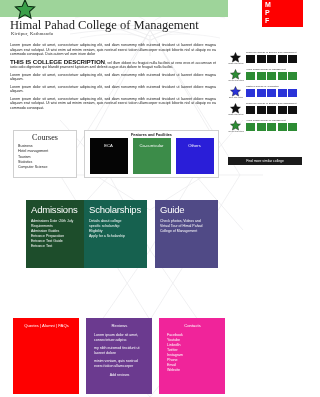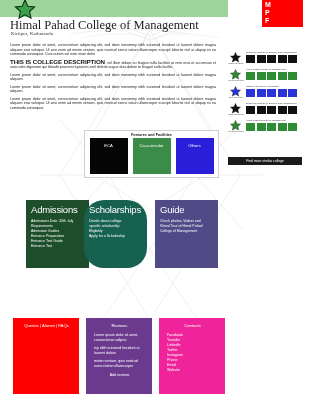--- a/index.html
+++ b/index.html
@@ -103,21 +103,21 @@
     display:flex;align-items:flex-start;justify-content:center;
     padding-top:5px;box-sizing:border-box;
   }
 
   
   .panel{position:absolute;top:200px;width:63px;height:68px;z-index:3;color:#fff;box-sizing:border-box;padding:5px 4px 0 5px;}
   .panel h2{margin:0 0 4px 0;font-size:9.5px;line-height:10px;font-weight:normal;letter-spacing:-.2px;}
   .panel ul{margin:0;padding:0;list-style:none;}
   .panel li{font-size:3.5px;line-height:5.1px;}
   .p-admissions{left:26px;background:#1d4d2b;}
-  .p-scholarships{left:84px;background:#16614f;border-radius:20px;}
+  .p-scholarships{left:84px;background:#16614f;}
   .p-media{left:155px;background:#504a86;}
 
   
   .bpanel{position:absolute;top:318px;width:66px;height:76px;z-index:3;color:#fff;box-sizing:border-box;padding:4px 4px 0 5px;}
   .b-queries{left:13px;background:#fe0000;}
   .b-reviews{left:86px;background:#6b3a8f;}
   .b-contacts{left:159px;background:#f0249a;}
   .bpanel .b-title{font-size:4.2px;text-align:center;margin:1px 0 5px 0;}
   .bpanel ul{margin:0;padding:0 0 0 3px;list-style:none;}
   .bpanel li{font-size:3.6px;line-height:5px;}
@@ -243,20 +243,30 @@
           <div class="bar" style="background: rgb(45, 140, 52);"></div>
           <div class="bar" style="background: rgb(45, 140, 52);"></div>
           <div class="bar" style="background: rgb(45, 140, 52);"></div>
           <div class="bar" style="background: rgb(45, 140, 52);"></div>
         </div>
       </div>
     </div>
 
   <button class="findmore">Find more similar college</button>
 
+  <div class="courses">
+    <h3>Courses</h3>
+    <ul id="courses-list">
+        <li>Business</li>
+        <li>Hotel management</li>
+        <li>Tourism</li>
+        <li>Statistics</li>
+        <li>Computer Science</li>
+      </ul>
+  </div>
 
   <div class="ff-wrap">
     <div class="ff-title">Features and Facilities</div>
     <div class="ff-cards" id="ff-cards">
         <div class="ff-card" style="background: rgb(5, 5, 5);">ECA</div>
         <div class="ff-card" style="background: rgb(60, 140, 73);">Co-curricular</div>
         <div class="ff-card" style="background: rgb(42, 30, 216);">Others</div>
       </div>
   </div>
 

